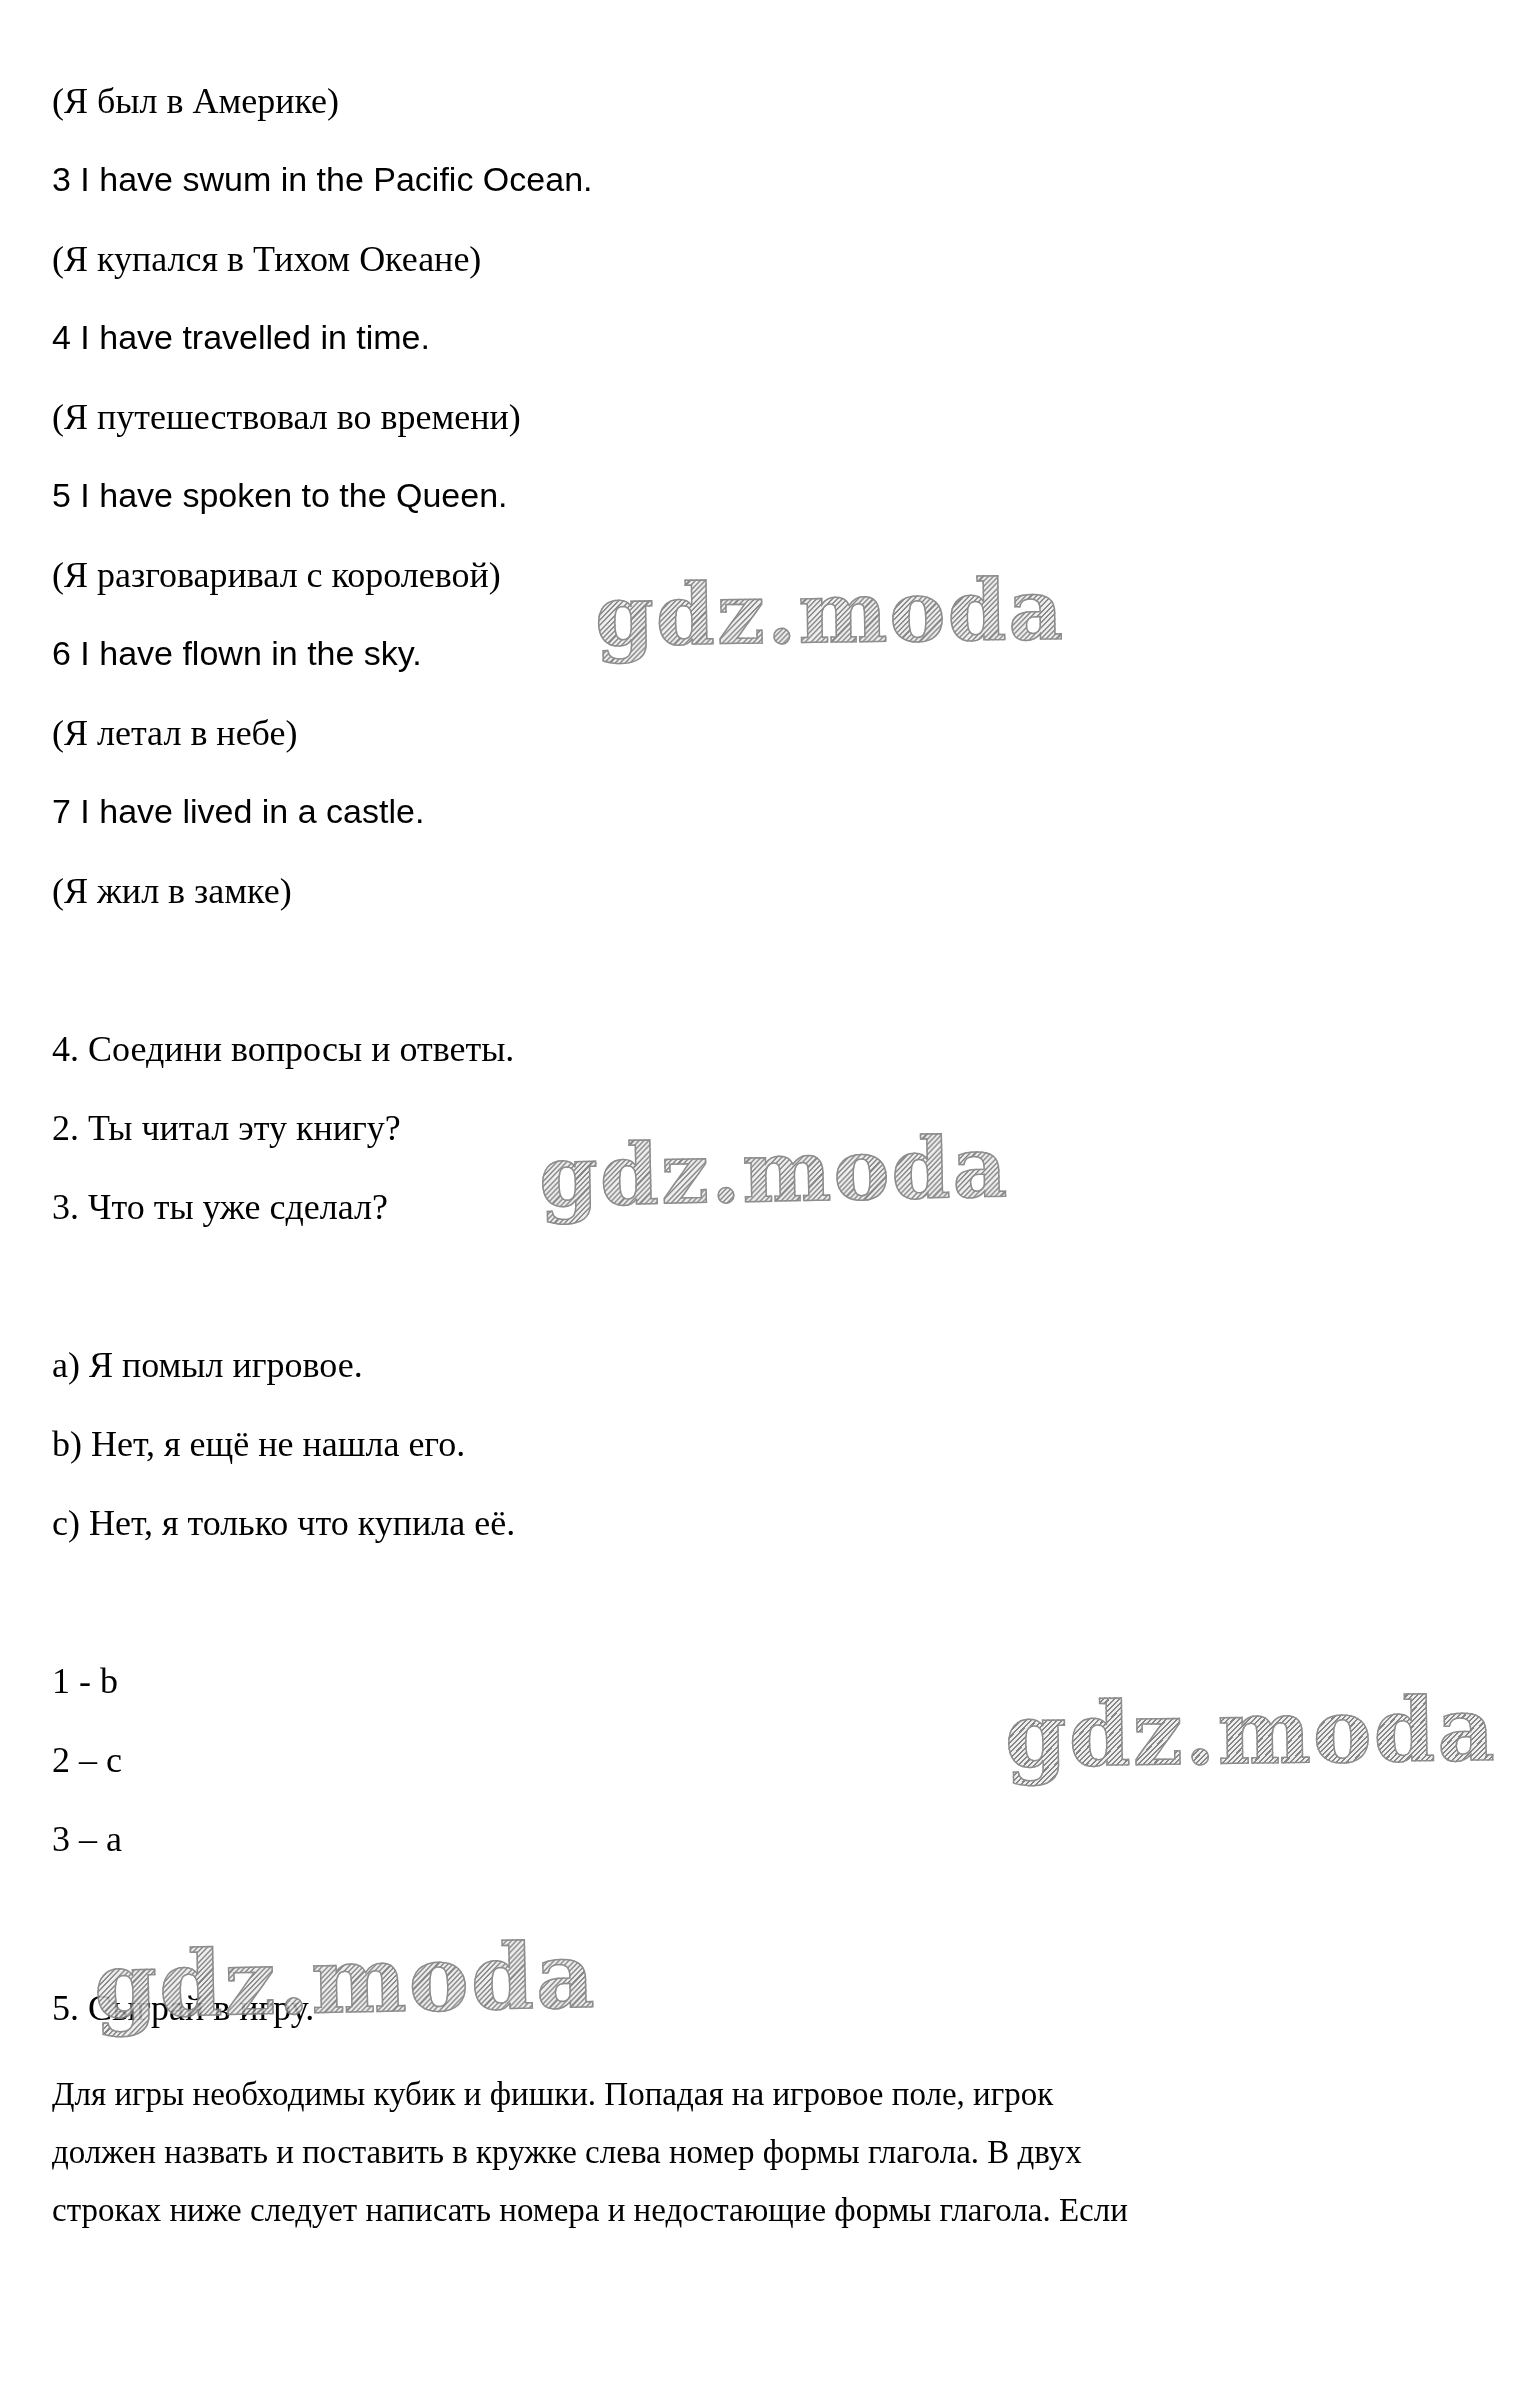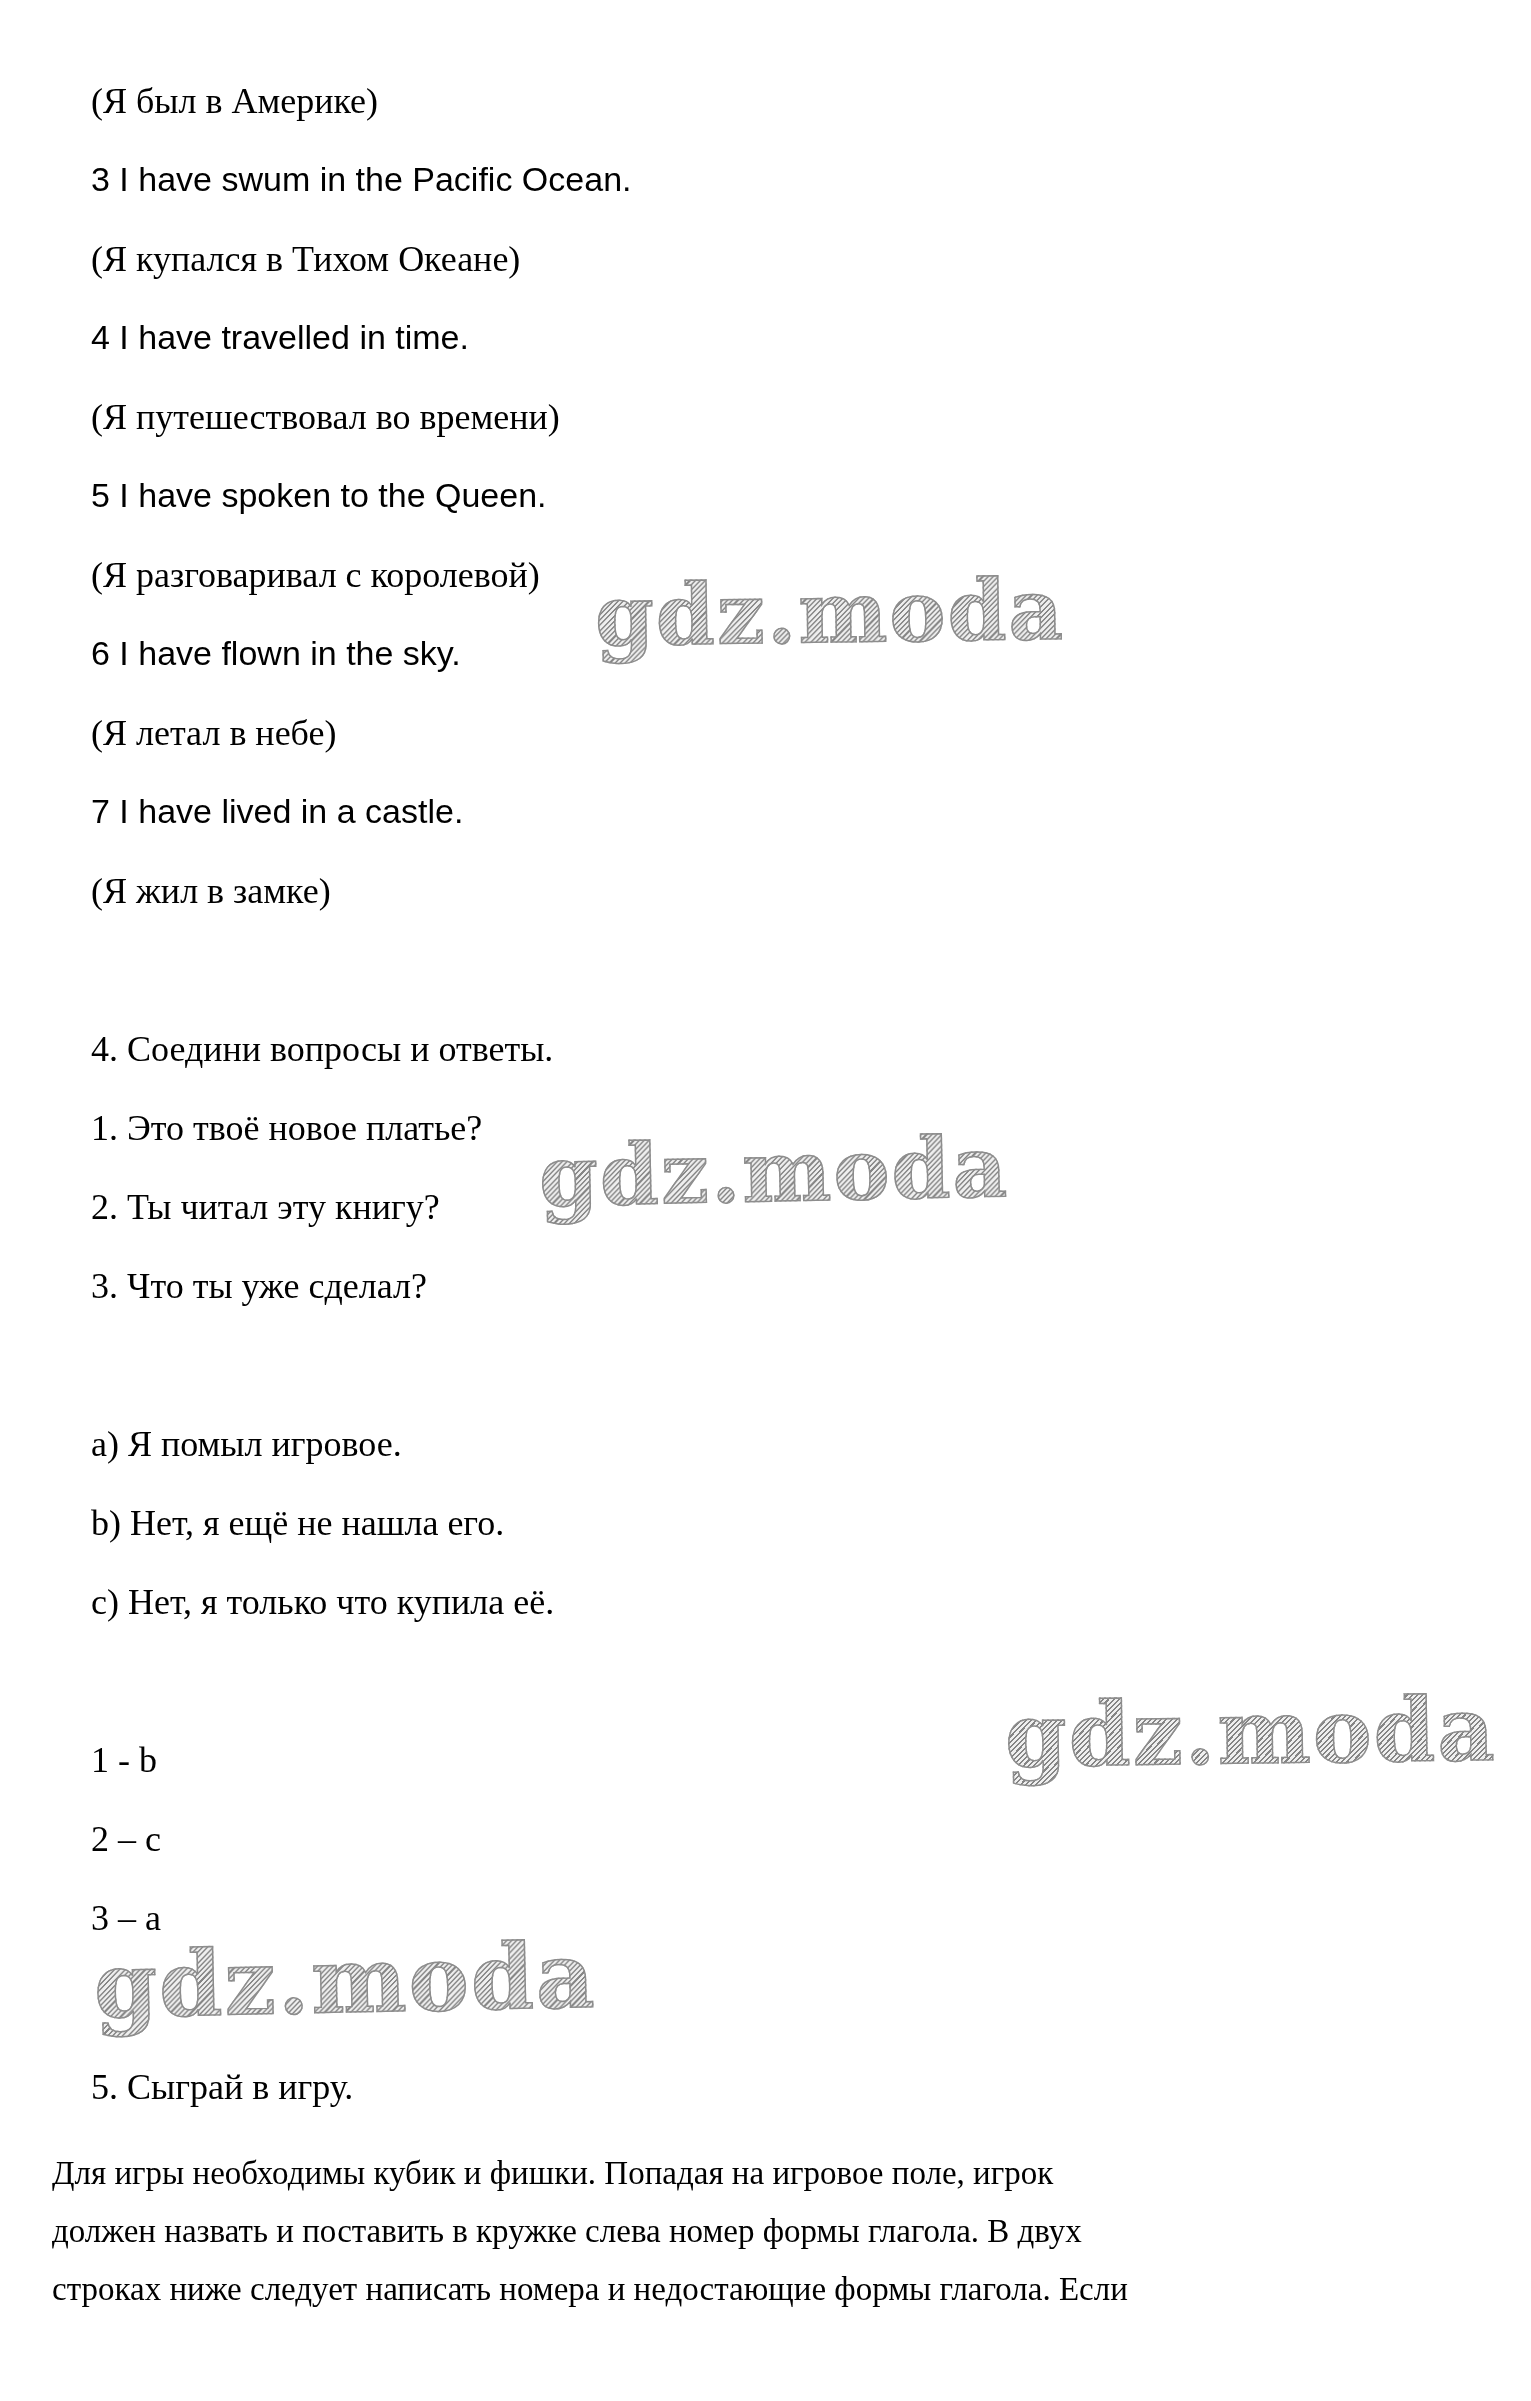--- a/index.html
+++ b/index.html
@@ -19,21 +19,20 @@
     position: absolute;
     left: 52px;
     top: 61px;
     right: 45px;
   }
   .line {
     height: 79px;
     display: flex;
     align-items: center;
     white-space: nowrap;
-    margin-left: 39px;
   }
   .ru {
     font-family: "Liberation Serif", serif;
     font-size: 36px;
   }
   .en {
     font-family: "Liberation Sans", sans-serif;
     font-size: 34px;
   }
   .heading {
@@ -90,21 +89,20 @@
     <div class="line ru">(Я разговаривал с королевой)</div>
     <div class="line en">6 I have flown in the sky.</div>
     <div class="line ru">(Я летал в небе)</div>
     <div class="line en">7 I have lived in a castle.</div>
     <div class="line ru">(Я жил в замке)</div>
 
     <div class="spacer"></div>
 
     <div class="line heading">4. Соедини вопросы и ответы.</div>
 
-    <div class="line ru">1. Это твоё новое платье?</div>
     <div class="line ru">2. Ты читал эту книгу?</div>
     <div class="line ru">3. Что ты уже сделал?</div>
 
     <div class="spacer"></div>
 
     <div class="line ru">a) Я помыл игровое.</div>
     <div class="line ru">b) Нет, я ещё не нашла его.</div>
     <div class="line ru">c) Нет, я только что купила её.</div>
 
     <div class="spacer"></div>

